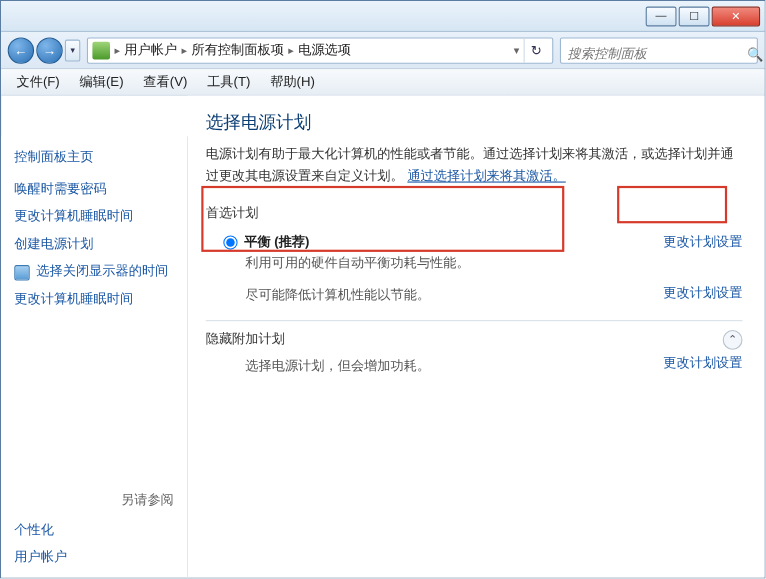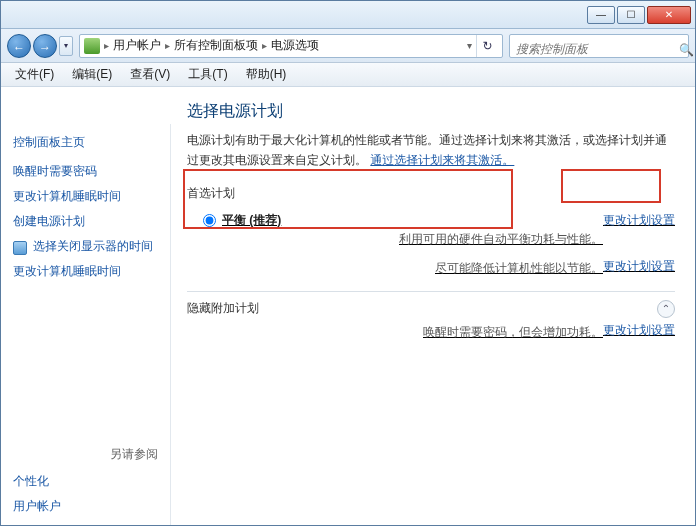--- a/index.html
+++ b/index.html
@@ -132,27 +132,26 @@
   }
   .content h1 {
     font-size: 16px; color:#0b3e74; font-weight:normal; margin: 4px 0 8px 0;
   }
   .desc { color:#333; line-height:1.7; }
   .desc a { color:#1a57a5; text-decoration:underline; }
   .section-h { color:#333; margin-top:14px; margin-bottom:6px; }
   .plan {
     display:flex; align-items:flex-start;
     padding: 4px 0 6px 0;
-    text-decoration: underline;
   }
   .plan .left { flex:1; padding-left:16px; }
   .plan .left .row1 { display:flex; align-items:center; gap:6px; }
   .plan input[type=radio]{ margin:0; }
   .plan .pname { font-weight:bold; color:#222; }
-  .plan .pdesc { color:#555; margin-left:20px; margin-top:2px;text-align:right; }
+  .plan .pdesc { color:#555; margin-left:20px; margin-top:2px; }
   .plan .right a { color:#1a57a5; text-decoration:none; }
   .hr { border-top:1px solid #d9e0e7; margin: 8px 0; }
   .hidden-h { display:flex; align-items:center; }
   .hidden-h .title { flex:1; color:#333; }
   .expand {
     width:18px;height:18px;border:1px solid #b7c3cf;border-radius:50%;
     display:flex;align-items:center;justify-content:center;
     font-size:10px;color:#556; background:#f3f7fb;
   }
   
@@ -258,21 +257,21 @@
 
       <div class="hidden-h">
         <div class="title">隐藏附加计划</div>
         <div class="expand">
           <span>⌃</span>
         </div>
       </div>
 
       <div class="plan">
         <div class="left">
-          <div class="pdesc">唤醒时需要密码，但会增加功耗。</div>
+          <div class="pdesc">选择电源计划，但会增加功耗。</div>
         </div>
         <div class="right"><a href="#">更改计划设置</a></div>
       </div>
 
       <div class="redbox1"></div>
       <div class="redbox2"></div>
     </div>
   </div>
 </div>
 

